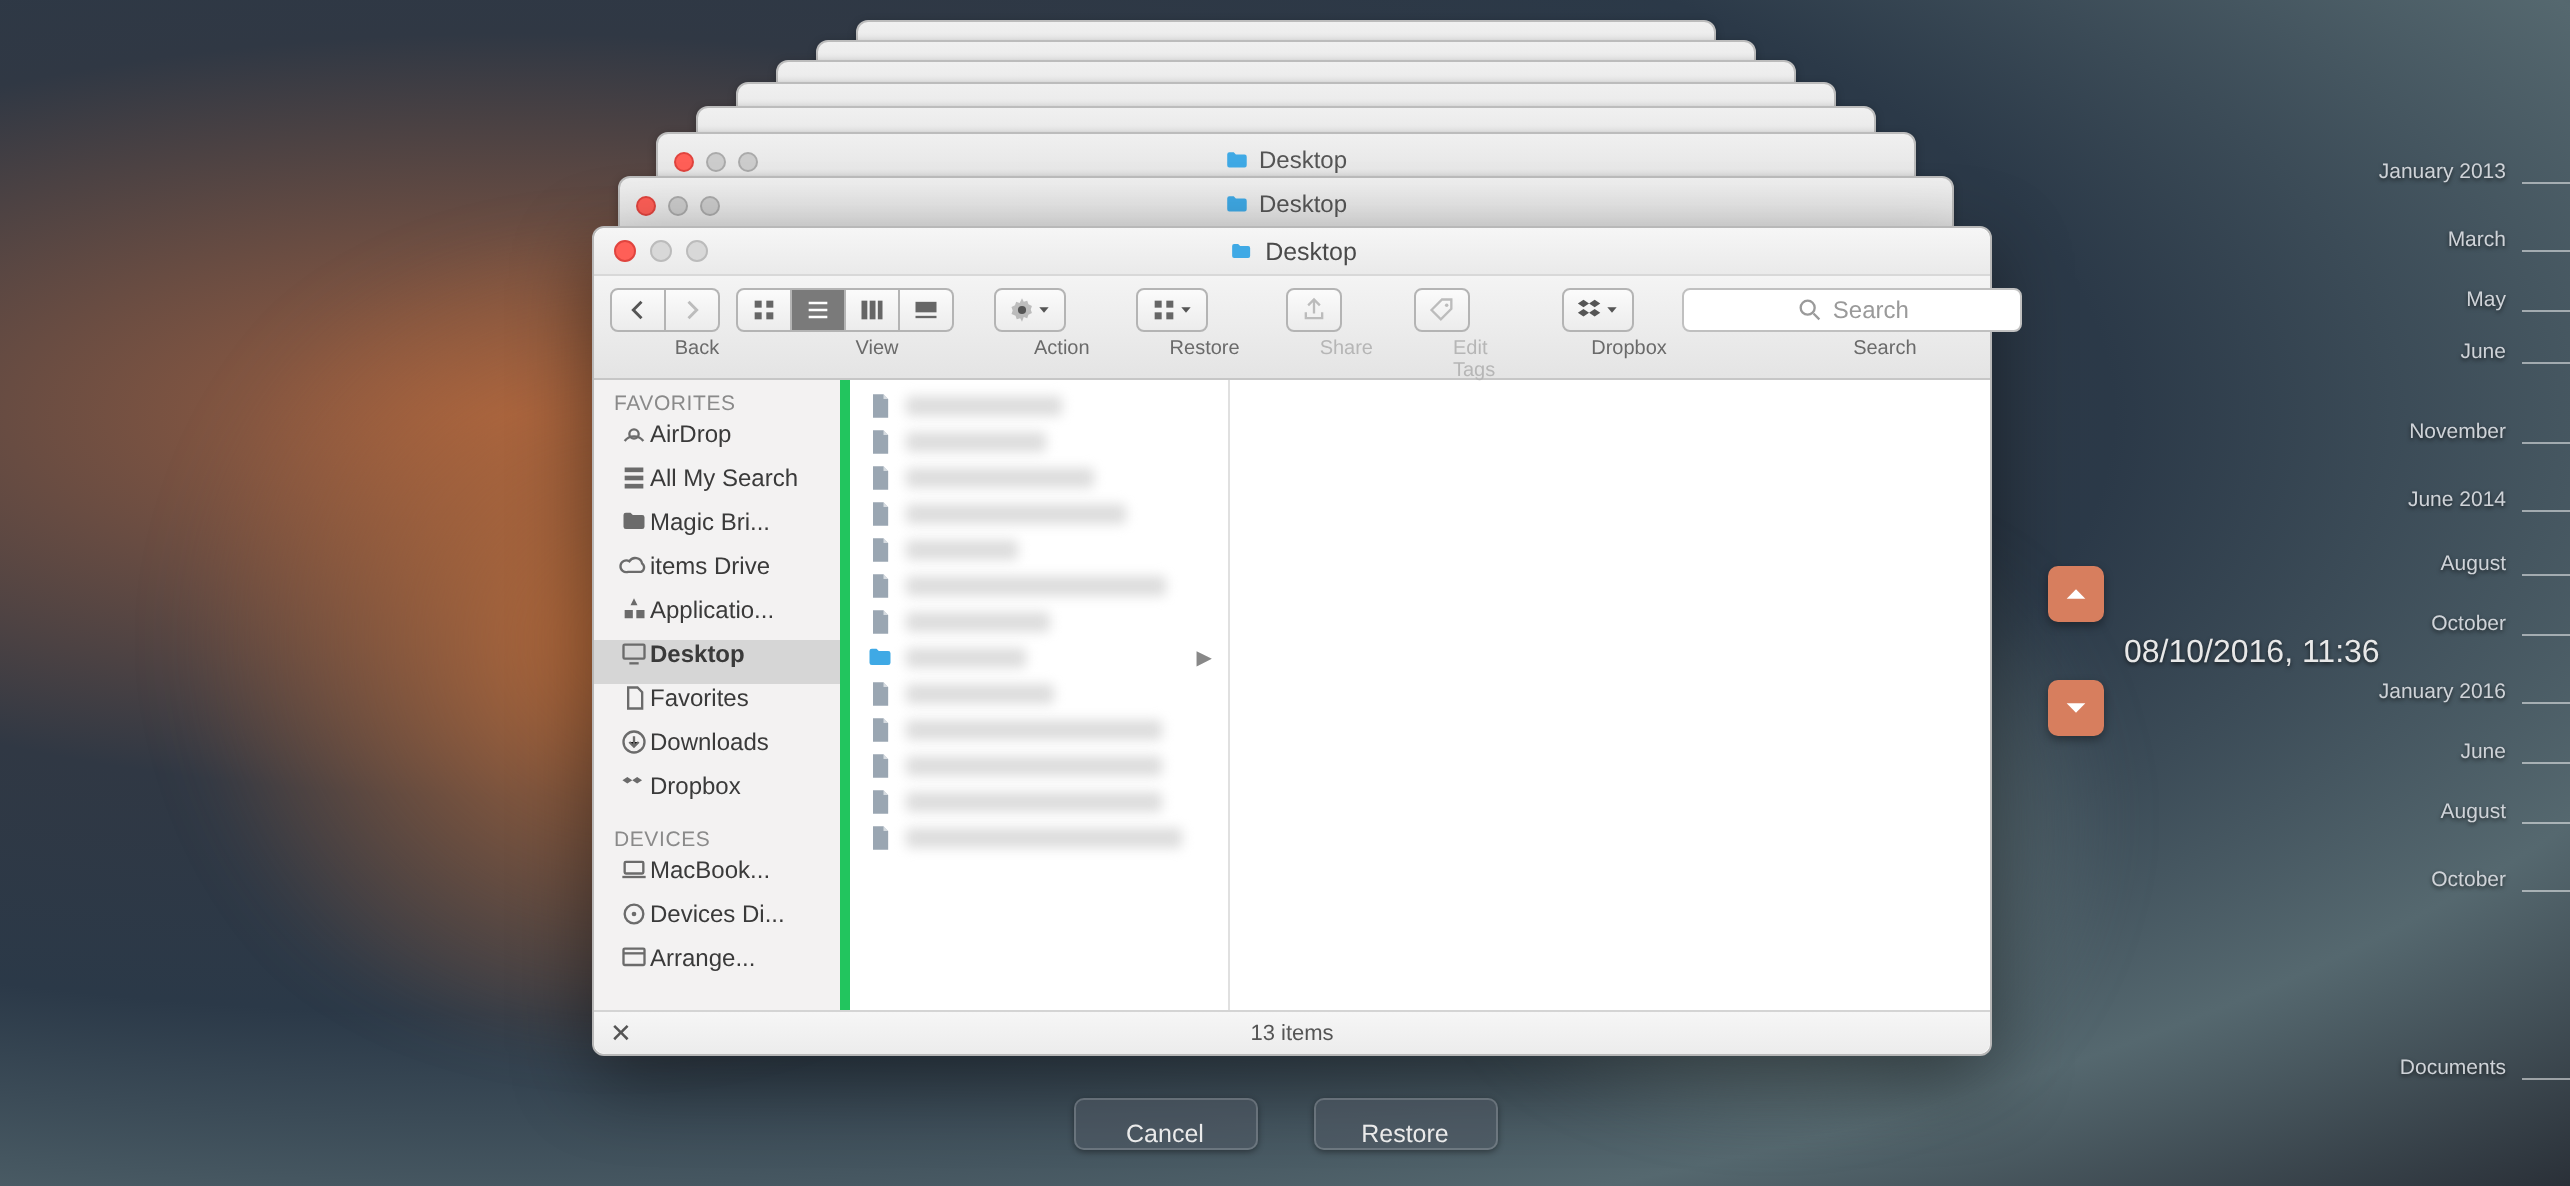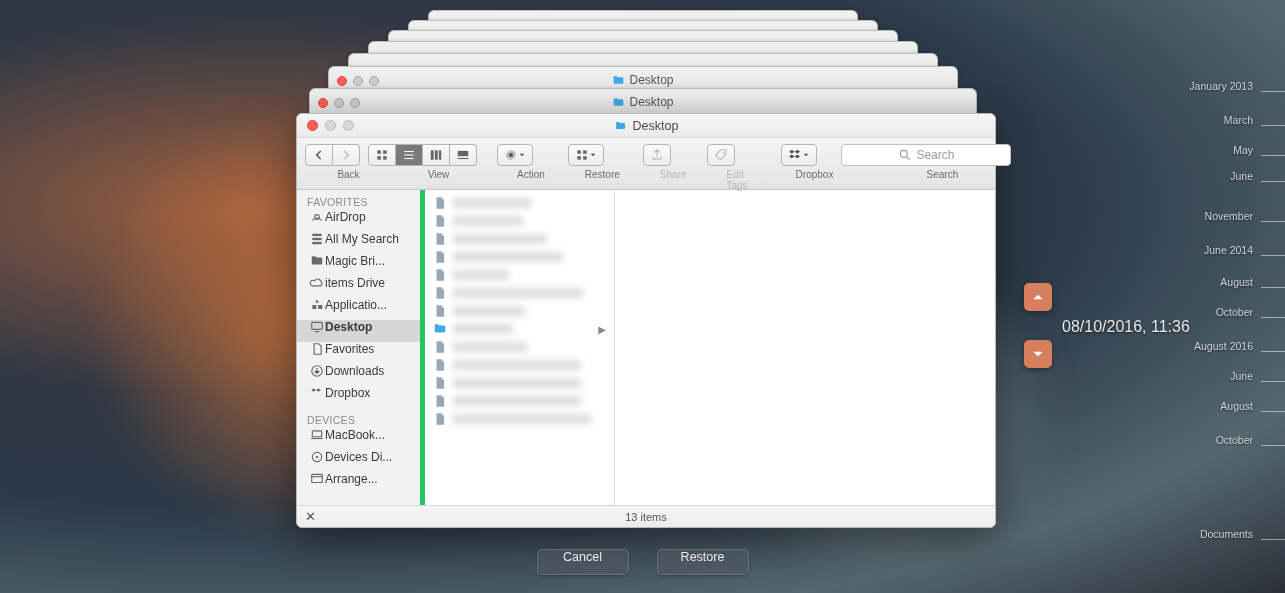--- a/index.html
+++ b/index.html
@@ -100,21 +100,21 @@
   }
   .statusbar .close-x { position:absolute; left:8px; font-size:13px; color:#555; }
 
   
   .actions {
     position:absolute; left:50%; transform:translateX(-50%); bottom:18px; display:flex; gap:28px;
   }
   .macbtn {
     width:92px; height:26px; border-radius:5px; border:1px solid rgba(255,255,255,.18);
     background:rgba(80,90,100,.55); color:#eaeaea; font-size:12.5px;
-    display:flex; align-items:flex-start; justify-content:center;
+    display:flex; align-items:flex-end; justify-content:center;
     box-shadow:0 1px 3px rgba(0,0,0,.4);
   }
 
   
   .navarrow {
     position:absolute; left:1024px; width:28px; height:28px; border-radius:5px;
     background:#d77e5e; display:flex; align-items:center; justify-content:center; color:#fff;
     box-shadow:0 2px 5px rgba(0,0,0,.35);
   }
   .navarrow.up { top:283px; }
@@ -574,21 +574,21 @@
     </div>
     <div class="tl-item" style="top: 206px;">
       <span class="lbl">August</span>
       <span class="bar"></span>
     </div>
     <div class="tl-item" style="top: 236px;">
       <span class="lbl">October</span>
       <span class="bar"></span>
     </div>
     <div class="tl-item" style="top: 270px;">
-      <span class="lbl">August 2016</span>
+      <span class="lbl">January 2016</span>
       <span class="bar"></span>
     </div>
     <div class="tl-item" style="top: 300px;">
       <span class="lbl">June</span>
       <span class="bar"></span>
     </div>
     <div class="tl-item" style="top: 330px;">
       <span class="lbl">August</span>
       <span class="bar"></span>
     </div>

